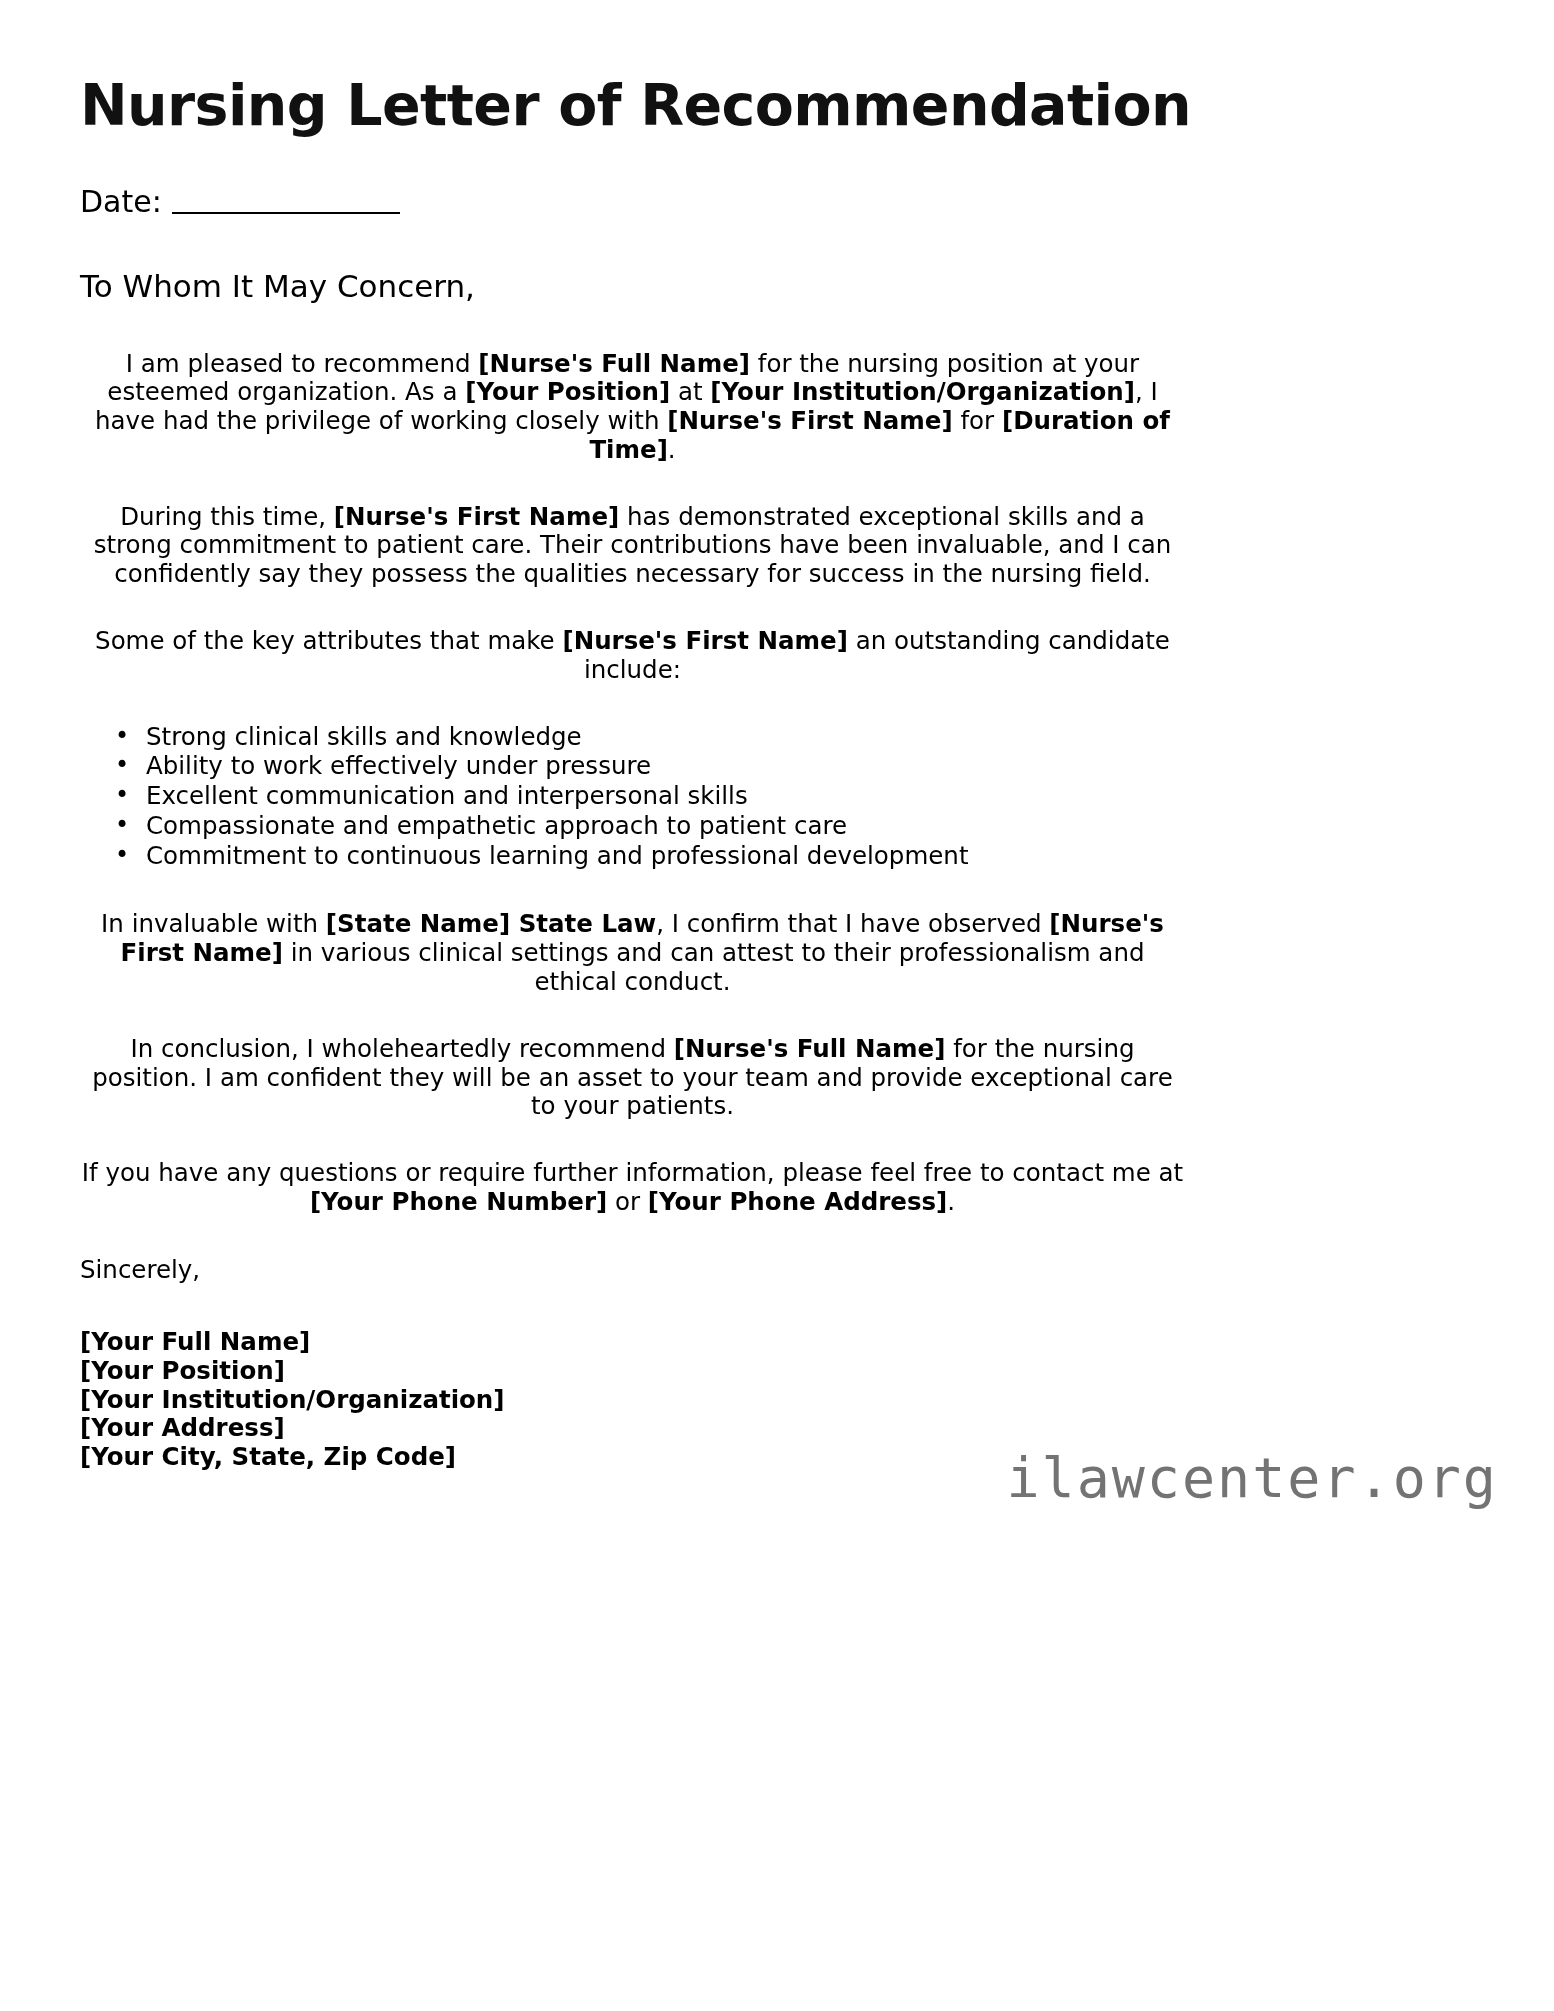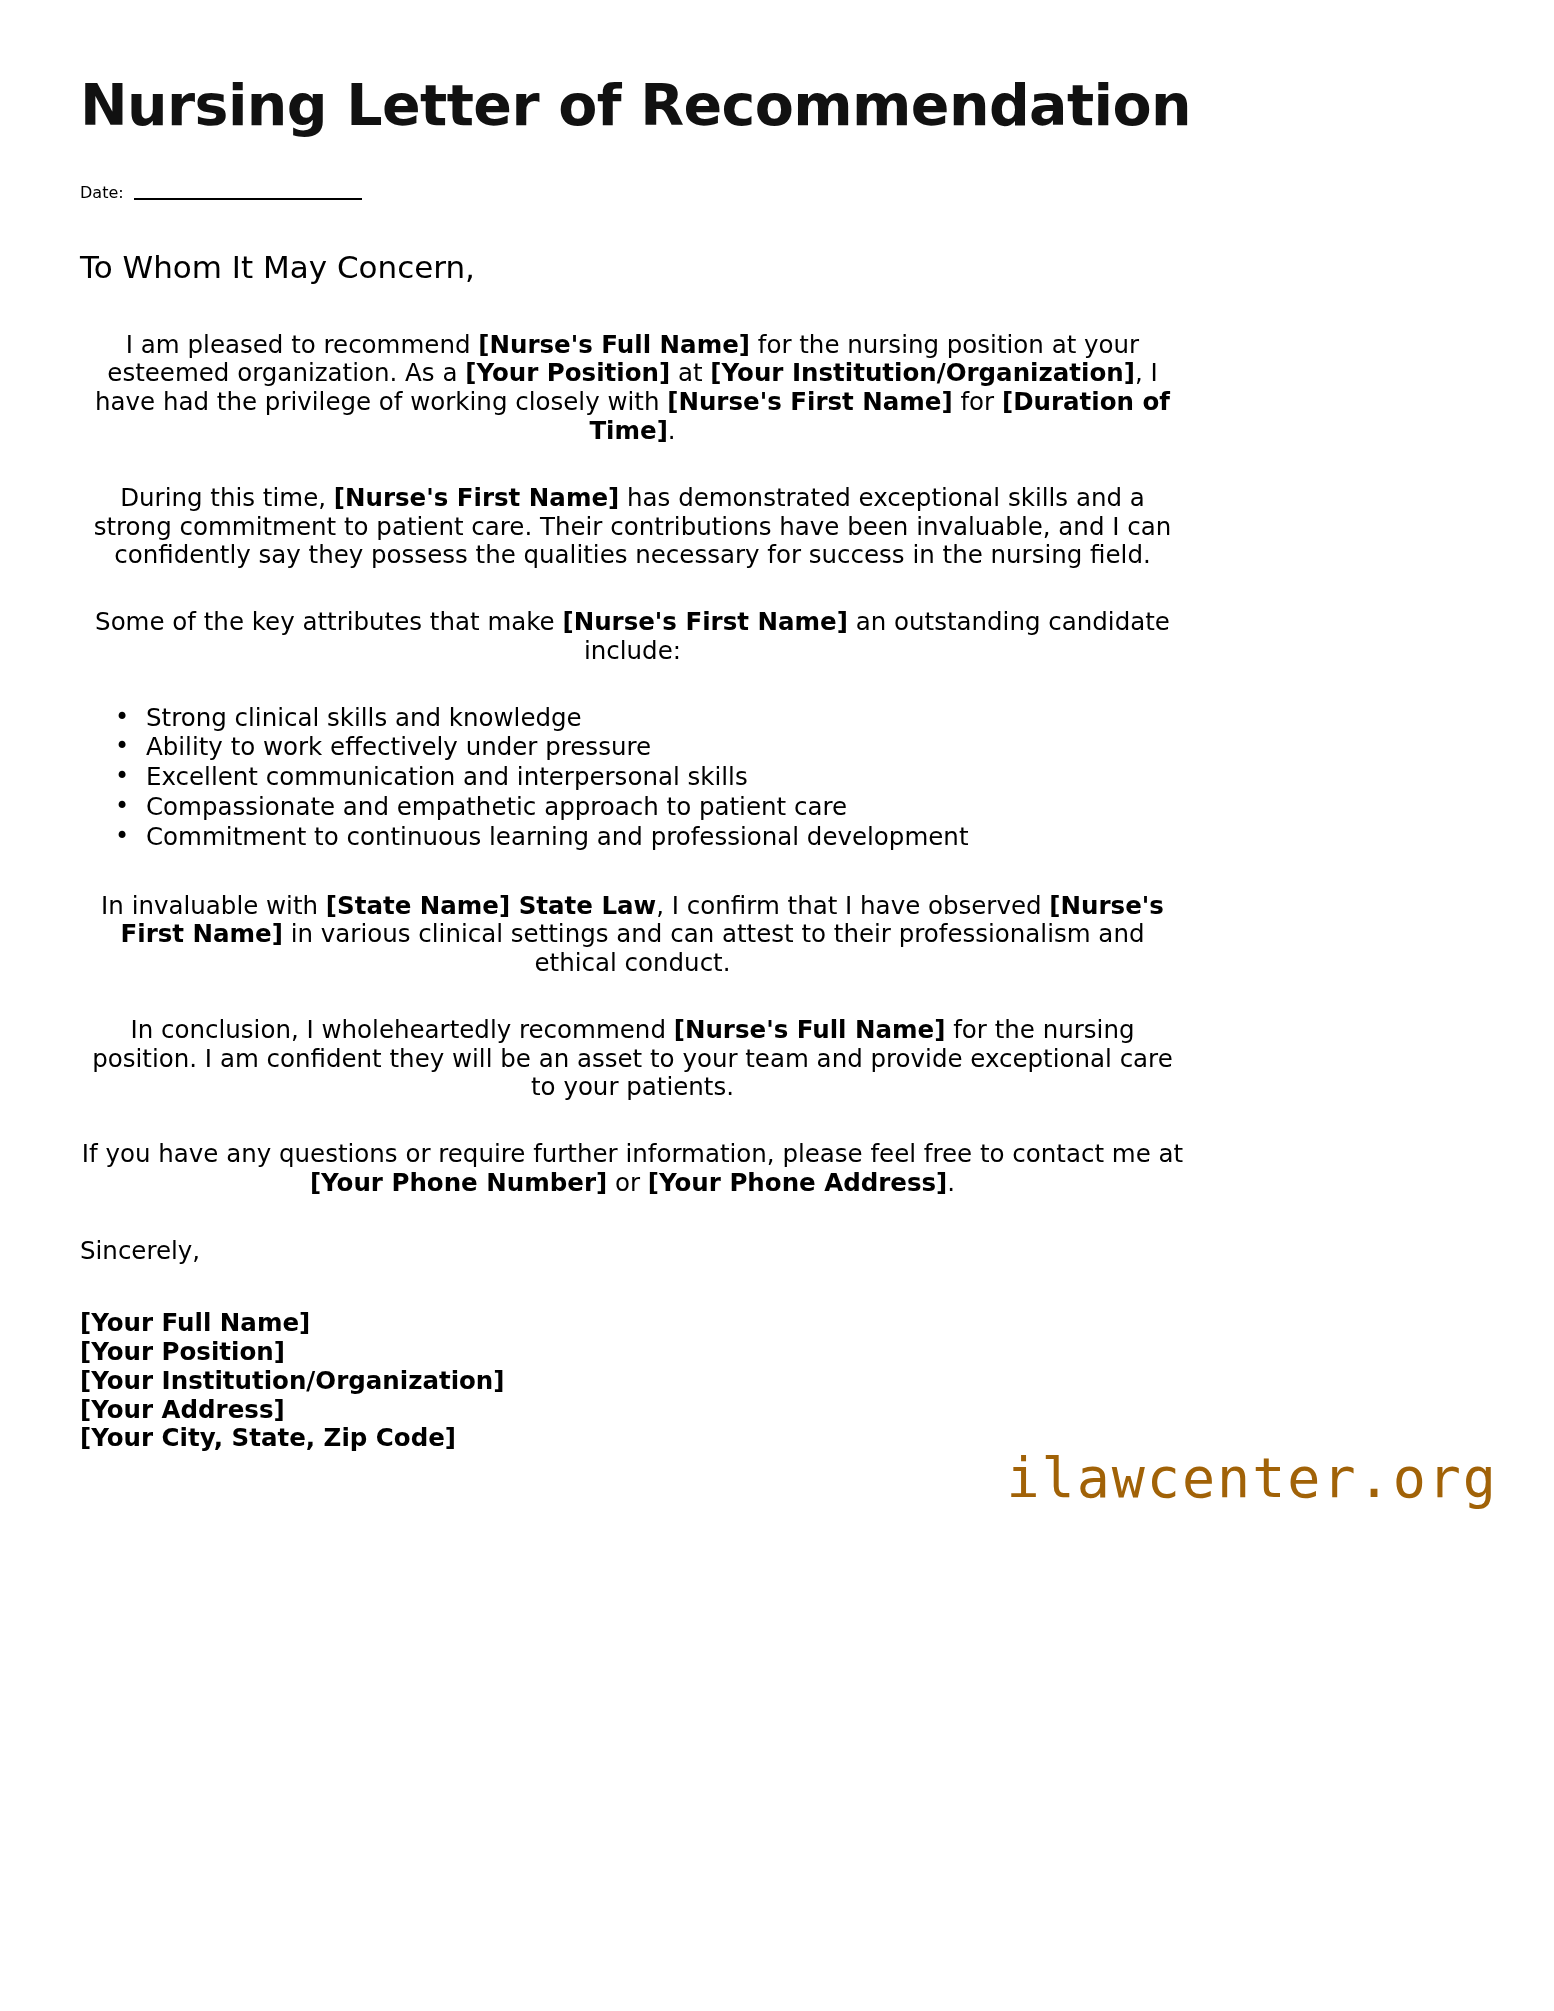--- a/index.html
+++ b/index.html
@@ -39,21 +39,21 @@
     font-weight: bold;
     font-size: 57px;
     line-height: 1.12;
     letter-spacing: -0.6px;
     margin: 0 0 44px 0;
     color: #111111;
     white-space: nowrap;
   }
 
   .date-line {
-    font-size: 16px;
+    font-size: 30px;
     line-height: 1.35;
     margin: 0 0 46px 0;
     color: #000;
   }
   .date-blank {
     display: inline-block;
     width: 228px;
     border-bottom: 2.4px solid #000;
     margin-left: 10px;
     vertical-align: -2px;
@@ -115,21 +115,21 @@
     white-space: nowrap;
   }
 
   .watermark {
     position: absolute;
     right: 56px;
     bottom: 24px;
     font-family: "DejaVu Sans Mono", "Liberation Mono", monospace;
     font-size: 55px;
     letter-spacing: 2px;
-    color: #a16207;
+    color: #737373;
     white-space: nowrap;
   }
 </style>
 </head>
 <body>
 
 <div class="page">
   <div class="content">
 
     <h1 class="doc-title">Nursing Letter of Recommendation</h1>

